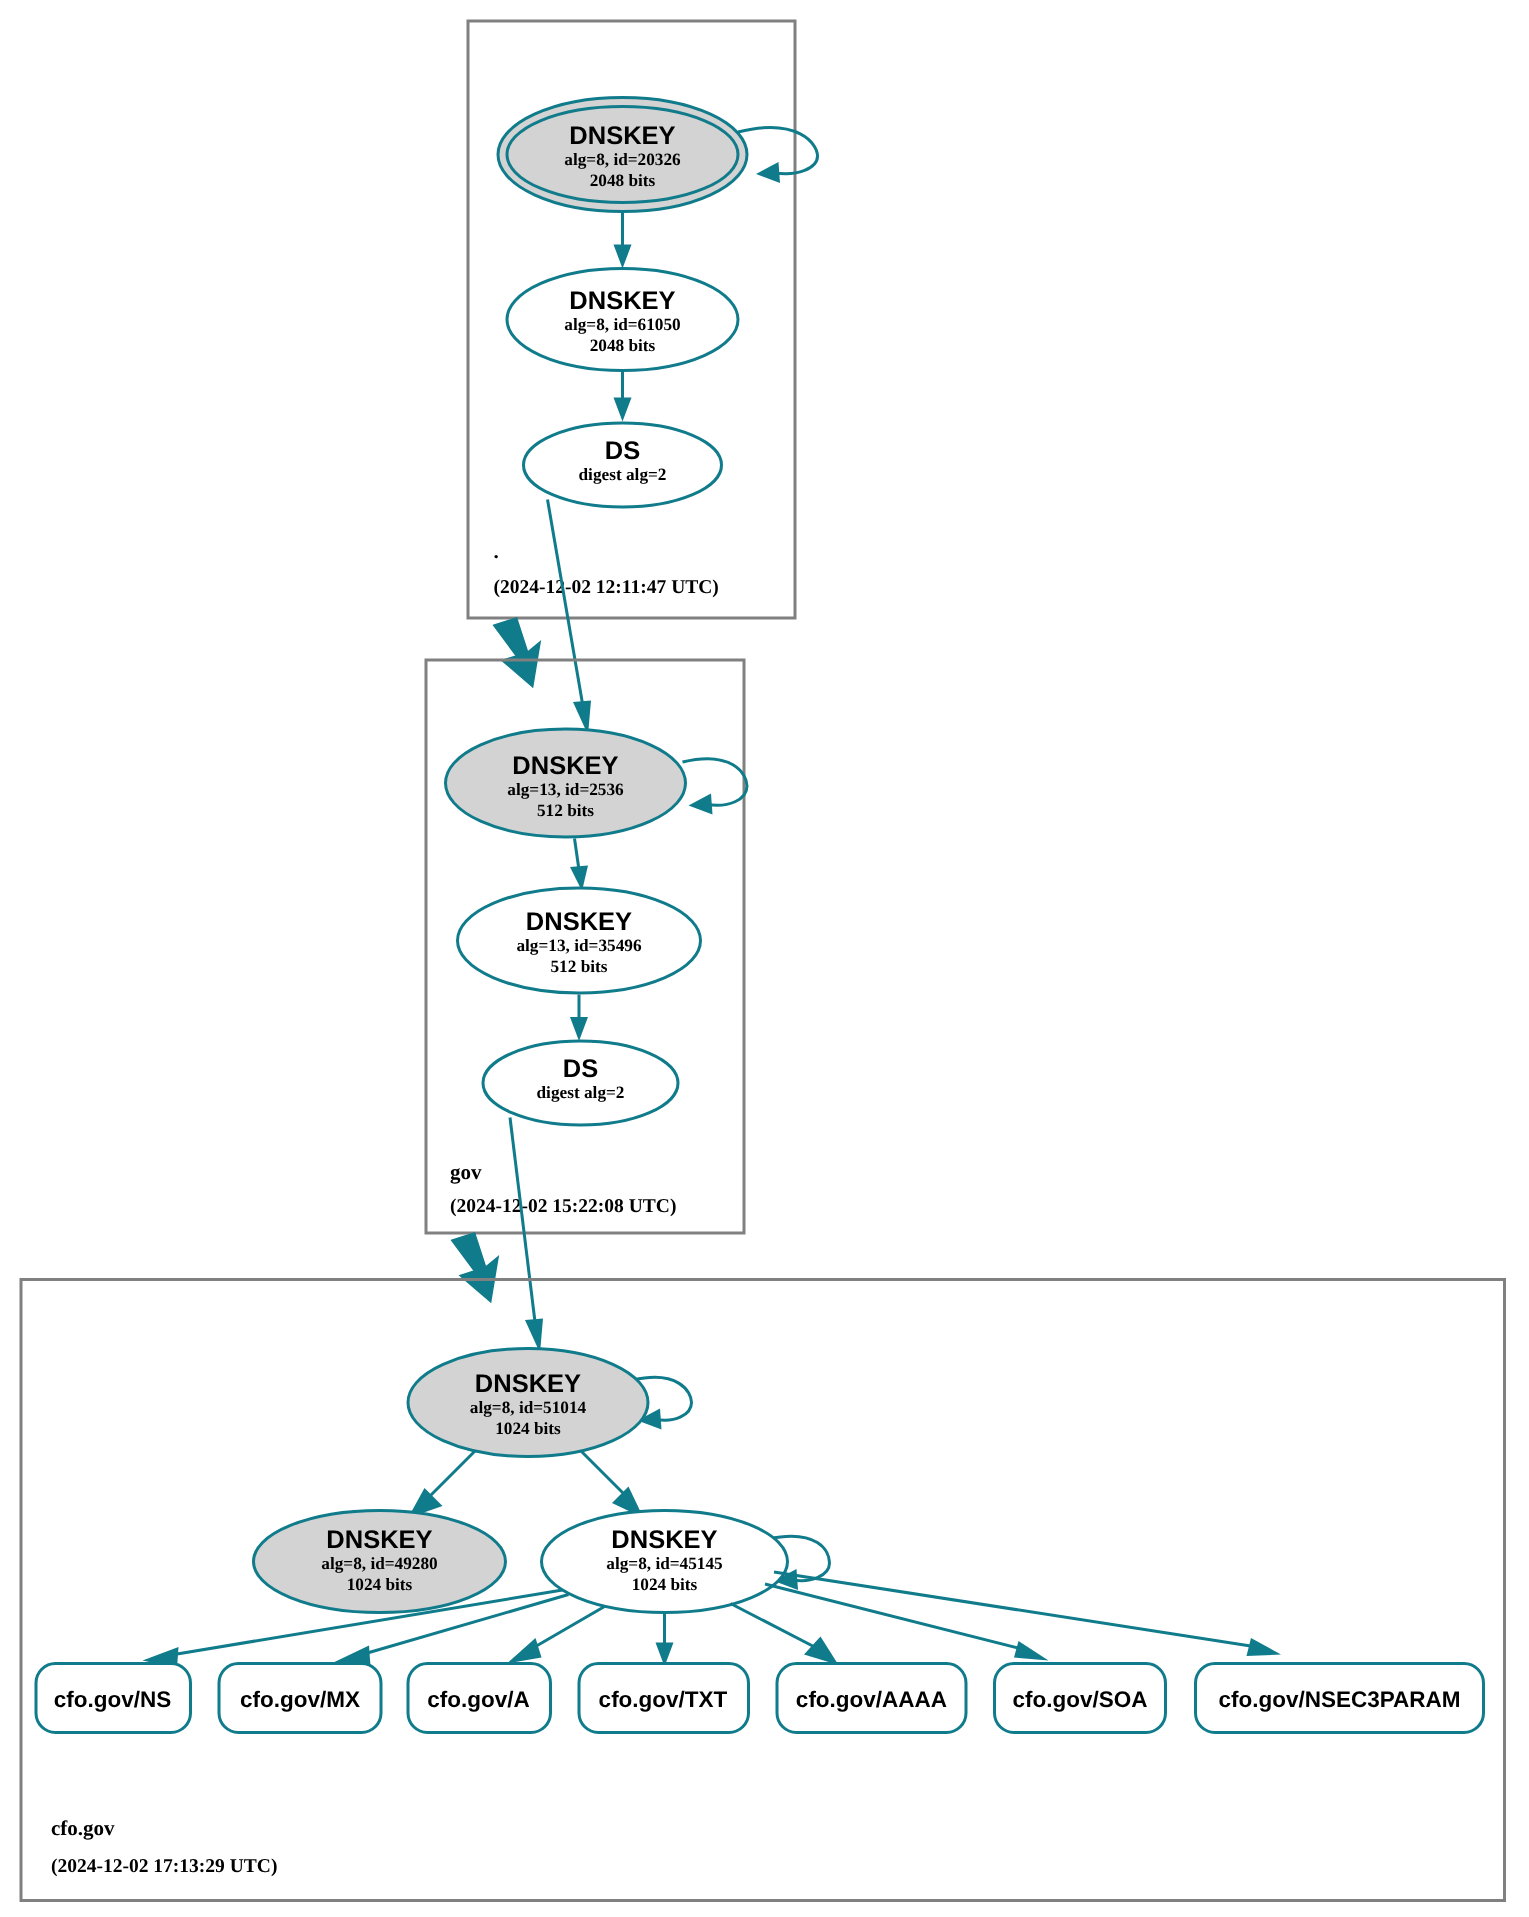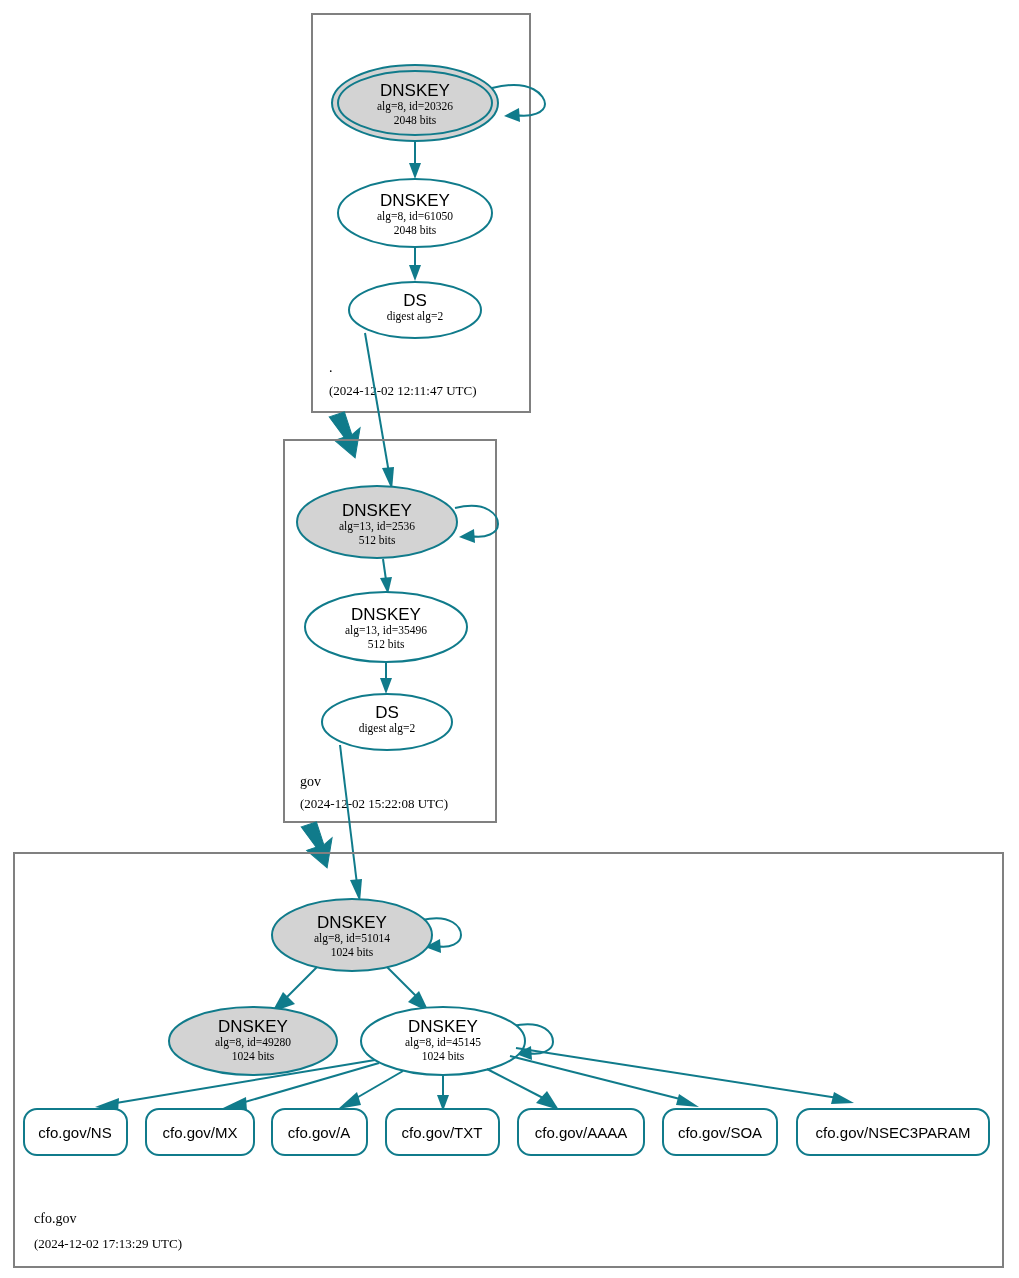--- a/index.html
+++ b/index.html
@@ -10,20 +10,21 @@
   body {
     width: 1019px;
     height: 1278px;
     font-family: "Liberation Sans", sans-serif;
     overflow: hidden;
   }
   #diagram-root {
     position: relative;
     width: 1019px;
     height: 1278px;
+    font-weight: bold;
   }
   svg#dnssec-svg {
     display: block;
     width: 1019px;
     height: 1278px;
   }
   .zone-box {
     fill: none;
     stroke: #808080;
     stroke-width: 2;

